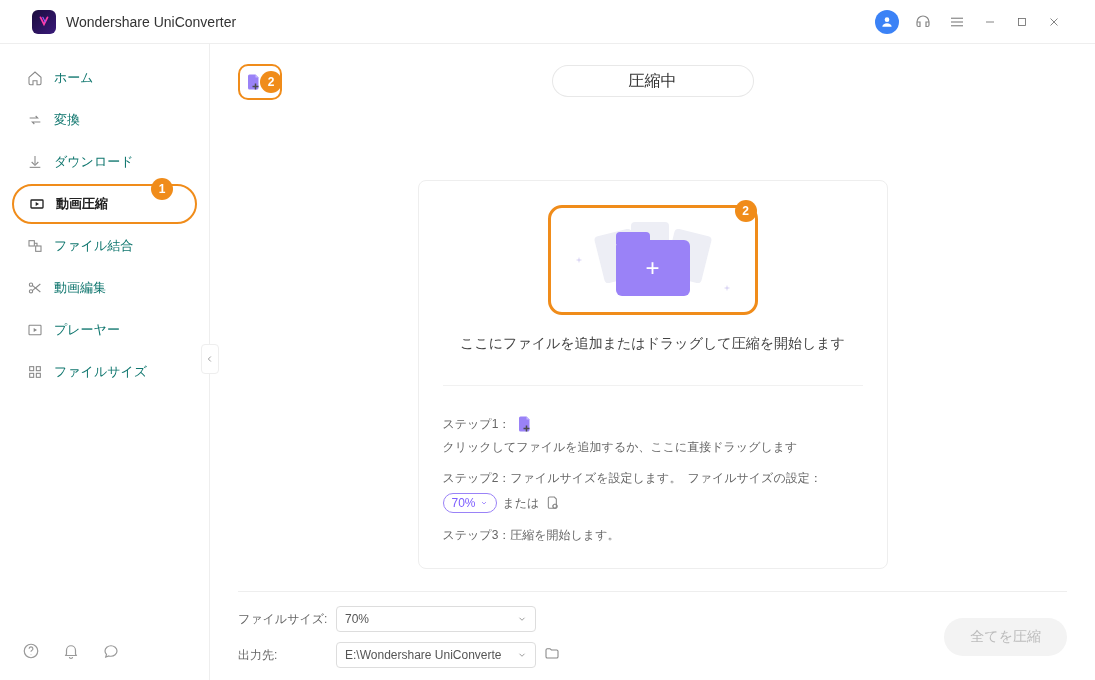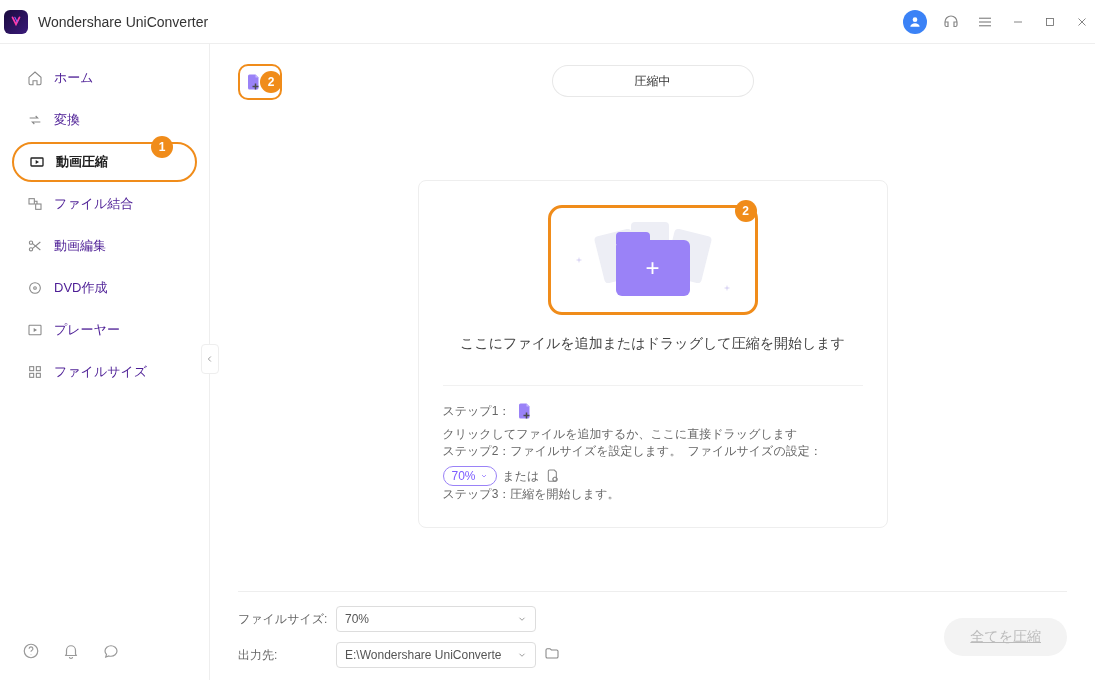--- a/index.html
+++ b/index.html
@@ -1,36 +1,36 @@
 <!DOCTYPE html>
 <html><head>
 <meta charset="utf-8">
 <style>
 * { box-sizing: border-box; margin: 0; padding: 0; font-family: "Segoe UI", "Meiryo", sans-serif; }
 body { width: 1095px; height: 680px; background: #fff; overflow: hidden; }
 
 
-.titlebar { height: 44px; display: flex; align-items: center; padding: 0 4px; border-bottom: 1px solid #eee; }
+.titlebar { height: 44px; display: flex; align-items: center; padding: 0 32px; border-bottom: 1px solid #eee; }
 .logo { width: 24px; height: 24px; border-radius: 6px; background: linear-gradient(135deg, #1a0b3d 0%, #3a1a7a 100%); display: flex; align-items: center; justify-content: center; margin-right: 10px; }
 .logo svg { width: 14px; height: 14px; }
 .app-title { font-size: 14px; color: #333; font-weight: 500; }
 .title-spacer { flex: 1; }
 .title-actions { display: flex; align-items: center; gap: 14px; }
 .user-badge { width: 24px; height: 24px; border-radius: 50%; background: #3b82f6; display: flex; align-items: center; justify-content: center; }
 .user-badge svg { width: 14px; height: 14px; fill: #fff; }
 .title-icon { width: 20px; height: 20px; display: flex; align-items: center; justify-content: center; color: #888; cursor: pointer; }
 .title-icon svg { width: 18px; height: 18px; stroke: currentColor; fill: none; stroke-width: 1.6; }
 .win-btn { width: 18px; height: 18px; display: flex; align-items: center; justify-content: center; color: #666; cursor: pointer; }
 .win-btn svg { width: 12px; height: 12px; stroke: currentColor; fill: none; stroke-width: 1.6; }
 
 
 .main { display: flex; height: calc(680px - 44px); }
 .sidebar { width: 210px; border-right: 1px solid #eee; padding: 14px 12px; display: flex; flex-direction: column; position: relative; }
 .nav { list-style: none; }
-.nav-item { display: flex; align-items: center; height: 40px; padding: 0 14px; border-radius: 20px; color: #4c1d95; font-size: 13px; cursor: pointer; gap: 10px; margin-bottom: 2px; position: relative; }
+.nav-item { display: flex; align-items: center; height: 40px; padding: 0 14px; border-radius: 20px; color: #0f766e; font-size: 13px; cursor: pointer; gap: 10px; margin-bottom: 2px; position: relative; }
 .nav-item.active { border: 2px solid #f08c1a; font-weight: 600; color: #222; background: #fff; }
 .nav-item .icon { width: 18px; height: 18px; display: flex; align-items: center; justify-content: center; color: #888; }
 .nav-item.active .icon { color: #222; }
 .nav-item .icon svg { width: 16px; height: 16px; stroke: currentColor; fill: none; stroke-width: 1.6; }
 .nav-item.active .icon svg { stroke-width: 2; }
 
 .callout { width: 22px; height: 22px; border-radius: 50%; background: #f08c1a; color: #fff; font-size: 12px; font-weight: 600; display: flex; align-items: center; justify-content: center; position: absolute; }
 .callout-1 { top: -8px; right: 22px; }
 .callout-2a { top: 5px; right: -2px; }
 .callout-2b { top: -8px; right: -2px; }
@@ -45,57 +45,57 @@
 
 .content { flex: 1; padding: 20px 28px 12px 28px; display: flex; flex-direction: column; }
 .toolbar-row { display: flex; align-items: center; position: relative; margin-bottom: 20px; }
 .add-btn { width: 44px; height: 36px; border: 2px solid #f08c1a; border-radius: 10px; display: flex; align-items: center; justify-content: center; gap: 2px; cursor: pointer; position: relative; }
 .add-btn .file-ic { width: 18px; height: 18px; color: #7c5cff; }
 .add-btn .file-ic svg { width: 18px; height: 18px; fill: currentColor; }
 .add-btn .chev { color: #555; }
 .add-btn .chev svg { width: 10px; height: 10px; stroke: currentColor; fill: none; stroke-width: 2; }
 
 .tabs-pill { position: absolute; left: 50%; transform: translateX(-50%); top: 2px; display: flex; background: #f1f1f1; border-radius: 18px; height: 30px; width: 200px; }
-.tabs-pill .tab { flex: 1; display: flex; align-items: center; justify-content: center; font-size: 12px; color: #888; border-radius: 18px; cursor: pointer; }
+.tabs-pill .tab { flex: 1; display: flex; align-items: center; justify-content: center; font-size: 16px; color: #888; border-radius: 18px; cursor: pointer; }
 .tabs-pill .tab.active { background: #fff; color: #333; box-shadow: 0 0 0 1px #e8e8e8; }
 
 
 .card { width: 470px; margin: 60px auto 0; border: 1px solid #eee; border-radius: 8px; padding: 18px 24px 24px; }
 .drop-area { display: flex; flex-direction: column; align-items: center; padding: 6px 0 14px; }
 .drop-box { width: 210px; height: 110px; border: 3px solid #f08c1a; border-radius: 14px; display: flex; align-items: center; justify-content: center; position: relative; cursor: pointer; }
 .folder-graphic { position: relative; width: 120px; height: 80px; display: flex; align-items: center; justify-content: center; }
 .ghost-file { position: absolute; width: 38px; height: 48px; background: #edeef5; border-radius: 4px; }
 .ghost-file.g1 { left: 6px; top: 12px; transform: rotate(-14deg); }
 .ghost-file.g2 { right: 6px; top: 12px; transform: rotate(14deg); }
 .ghost-file.g3 { left: 38px; top: 2px; }
 .folder { width: 74px; height: 56px; background: #9a82f7; border-radius: 6px; position: relative; top: 8px; display: flex; align-items: center; justify-content: center; }
 .folder:before { content: ""; position: absolute; top: -8px; left: 0; width: 34px; height: 12px; background: #9a82f7; border-radius: 4px 4px 0 0; }
 .folder-plus { color: #fff; font-size: 24px; font-weight: 300; }
 .drop-text { margin-top: 20px; font-size: 14px; color: #444; }
 
-.steps { margin-top: 18px; border-top: 1px solid #f1f1f1; padding-top: 16px; display: flex; flex-direction: column; font-size: 12px; color: #666; }
+.steps { margin-top: 18px; border-top: 1px solid #f1f1f1; padding-top: 29px; display: flex; flex-direction: column; gap: 14px; font-size: 12px; color: #666; }
 .step-row { display: flex; align-items: center; gap: 6px; flex-wrap: wrap; }
 .step-label { color: #666; }
 .step-ic { width: 18px; height: 18px; color: #7c5cff; }
 .step-ic svg { width: 18px; height: 18px; fill: currentColor; }
 .pct-pill { border: 1.5px solid #9a82f7; color: #7c5cff; border-radius: 14px; padding: 2px 8px; font-size: 12px; display: inline-flex; align-items: center; gap: 4px; cursor: pointer; }
 .pct-pill svg { width: 8px; height: 8px; stroke: currentColor; fill: none; stroke-width: 2; }
 .gear-ic { width: 16px; height: 16px; color: #888; cursor: pointer; }
 .gear-ic svg { width: 16px; height: 16px; stroke: currentColor; fill: none; stroke-width: 1.6; }
 
 
 .bottom-bar { margin-top: auto; border-top: 1px solid #eee; padding-top: 14px; display: flex; align-items: center; gap: 26px; font-size: 12px; color: #666; }
 .bb-left { display: grid; grid-template-columns: 90px 200px 22px; row-gap: 10px; column-gap: 8px; align-items: center; }
 .bb-label { color: #666; }
 .bb-select { border: 1px solid #ddd; border-radius: 4px; height: 26px; padding: 0 8px; display: flex; align-items: center; justify-content: space-between; background: #fff; cursor: pointer; color: #555; }
 .bb-select svg { width: 10px; height: 10px; stroke: #888; fill: none; stroke-width: 2; }
 .folder-small { width: 18px; height: 18px; color: #888; cursor: pointer; }
 .folder-small svg { width: 16px; height: 16px; stroke: currentColor; fill: none; stroke-width: 1.6; }
 .bb-spacer { flex: 1; }
-.compress-btn { background: #f3f3f3; color: #bbb; border-radius: 22px; padding: 10px 26px; font-size: 14px; cursor: not-allowed; text-decoration: underline; }
+.compress-btn { background: #f3f3f3; color: #bbb; border-radius: 22px; padding: 10px 26px; font-size: 14px; cursor: not-allowed; }
 .sparkle { position: absolute; width: 8px; height: 8px; color: #d9d4f3; }
 .sparkle svg { width: 8px; height: 8px; fill: currentColor; }
 .sp1 { left: -18px; top: 30px; }
 .sp2 { right: -18px; bottom: 14px; }
 </style>
 </head>
 <body>
 
 <div class="titlebar">
   <div class="logo">
@@ -159,20 +159,30 @@
       </li>
       <li class="nav-item">
         <span class="icon">
             <svg viewBox="0 0 24 24">
               <path d="M4 9h12l-3-3"></path>
               <path d="M20 15H8l3 3"></path>
             </svg>
           </span>
         <span>変換</span>
       </li>
+      <li class="nav-item">
+        <span class="icon">
+            <svg viewBox="0 0 24 24">
+              <path d="M12 3v12"></path>
+              <path d="M7 12l5 5 5-5"></path>
+              <path d="M4 20h16"></path>
+            </svg>
+          </span>
+        <span>ダウンロード</span>
+      </li>
       <li class="nav-item active">
         <span class="icon">
             <svg viewBox="0 0 24 24">
               <rect x="3" y="6" width="18" height="12" rx="1"></rect>
               <polygon points="10,9 10,15 15,12" fill="currentColor" stroke="none"></polygon>
             </svg>
           </span>
         <span>動画圧縮</span>
         <span class="callout callout-1">1</span>
       </li>
@@ -189,29 +199,20 @@
       <li class="nav-item">
         <span class="icon">
             <svg viewBox="0 0 24 24">
               <circle cx="6" cy="7" r="2.5"></circle>
               <circle cx="6" cy="17" r="2.5"></circle>
               <line x1="8" y1="8" x2="20" y2="18"></line>
               <line x1="8" y1="16" x2="20" y2="6"></line>
             </svg>
           </span>
         <span>動画編集</span>
-      </li>
-      <li class="nav-item">
-        <span class="icon">
-            <svg viewBox="0 0 24 24">
-              <circle cx="12" cy="12" r="8"></circle>
-              <circle cx="12" cy="12" r="2"></circle>
-            </svg>
-          </span>
-        <span>DVD作成</span>
       </li>
       <li class="nav-item">
         <span class="icon">
             <svg viewBox="0 0 24 24">
               <rect x="3" y="5" width="18" height="14" rx="1"></rect>
               <polygon points="10,9 10,15 15,12" fill="currentColor" stroke="none"></polygon>
             </svg>
           </span>
         <span>プレーヤー</span>
       </li>

